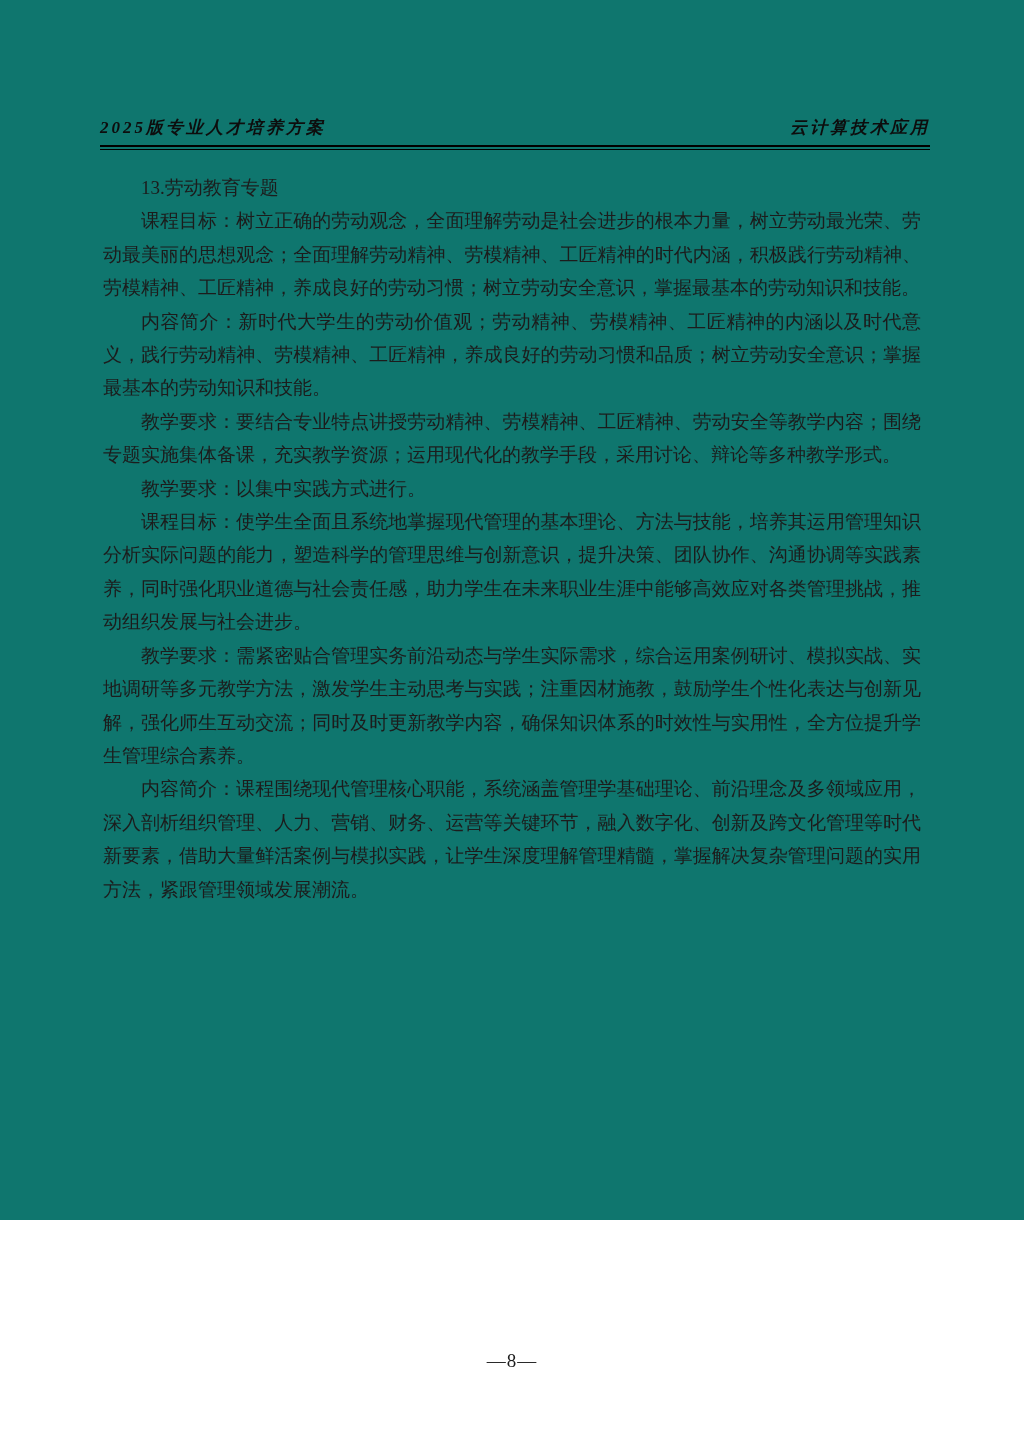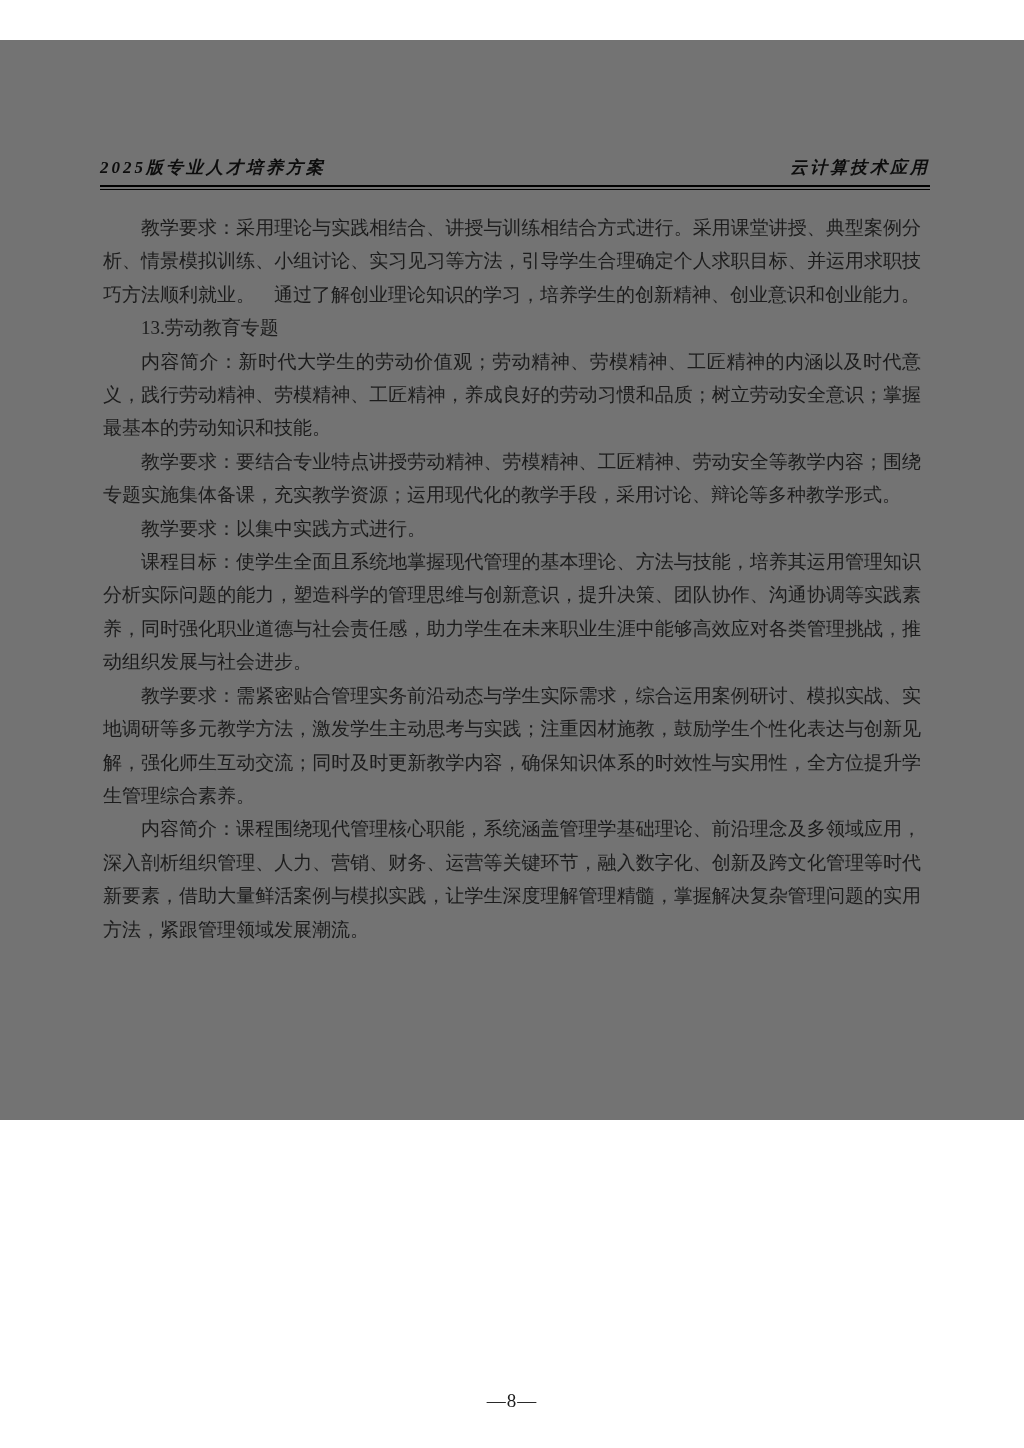--- a/index.html
+++ b/index.html
@@ -11,23 +11,22 @@
   body {
     width: 1024px;
     height: 1448px;
     font-family: "Liberation Serif", "DejaVu Serif", serif;
     color: #1d1d1d;
     overflow: hidden;
   }
   .page {
     position: relative;
     width: 1024px;
-    height: 1080px;
-    background: #737373;
-    margin-top: 40px;
+    height: 1220px;
+    background: #0f766e;
   }
   
   .header {
     position: absolute;
     left: 100px;
     right: 94px;
     top: 116px;
   }
   .header-row {
     display: flex;
@@ -86,22 +85,22 @@
   <div class="header">
     <div class="header-row">
       <span>2025版专业人才培养方案</span>
       <span>云计算技术应用</span>
     </div>
     <div class="header-rule-thick"></div>
     <div class="header-rule-thin"></div>
   </div>
 
   <div class="content">
-    <p class="para">教学要求：采用理论与实践相结合、讲授与训练相结合方式进行。采用课堂讲授、典型案例分析、情景模拟训练、小组讨论、实习见习等方法，引导学生合理确定个人求职目标、并运用求职技巧方法顺利就业。　通过了解创业理论知识的学习，培养学生的创新精神、创业意识和创业能力。</p>
     <p class="para">13.劳动教育专题</p>
+    <p class="para">课程目标：树立正确的劳动观念，全面理解劳动是社会进步的根本力量，树立劳动最光荣、劳动最美丽的思想观念；全面理解劳动精神、劳模精神、工匠精神的时代内涵，积极践行劳动精神、劳模精神、工匠精神，养成良好的劳动习惯；树立劳动安全意识，掌握最基本的劳动知识和技能。</p>
     <p class="para">内容简介：新时代大学生的劳动价值观；劳动精神、劳模精神、工匠精神的内涵以及时代意义，践行劳动精神、劳模精神、工匠精神，养成良好的劳动习惯和品质；树立劳动安全意识；掌握最基本的劳动知识和技能。</p>
     <p class="para">教学要求：要结合专业特点讲授劳动精神、劳模精神、工匠精神、劳动安全等教学内容；围绕专题实施集体备课，充实教学资源；运用现代化的教学手段，采用讨论、辩论等多种教学形式。</p>
     <p class="para">教学要求：以集中实践方式进行。</p>
     <p class="para">课程目标：使学生全面且系统地掌握现代管理的基本理论、方法与技能，培养其运用管理知识分析实际问题的能力，塑造科学的管理思维与创新意识，提升决策、团队协作、沟通协调等实践素养，同时强化职业道德与社会责任感，助力学生在未来职业生涯中能够高效应对各类管理挑战，推动组织发展与社会进步。</p>
     <p class="para">教学要求：需紧密贴合管理实务前沿动态与学生实际需求，综合运用案例研讨、模拟实战、实地调研等多元教学方法，激发学生主动思考与实践；注重因材施教，鼓励学生个性化表达与创新见解，强化师生互动交流；同时及时更新教学内容，确保知识体系的时效性与实用性，全方位提升学生管理综合素养。</p>
     <p class="para">内容简介：课程围绕现代管理核心职能，系统涵盖管理学基础理论、前沿理念及多领域应用，深入剖析组织管理、人力、营销、财务、运营等关键环节，融入数字化、创新及跨文化管理等时代新要素，借助大量鲜活案例与模拟实践，让学生深度理解管理精髓，掌握解决复杂管理问题的实用方法，紧跟管理领域发展潮流。</p>
   </div>
 
   <div class="footer">
     <span>—8—</span>

